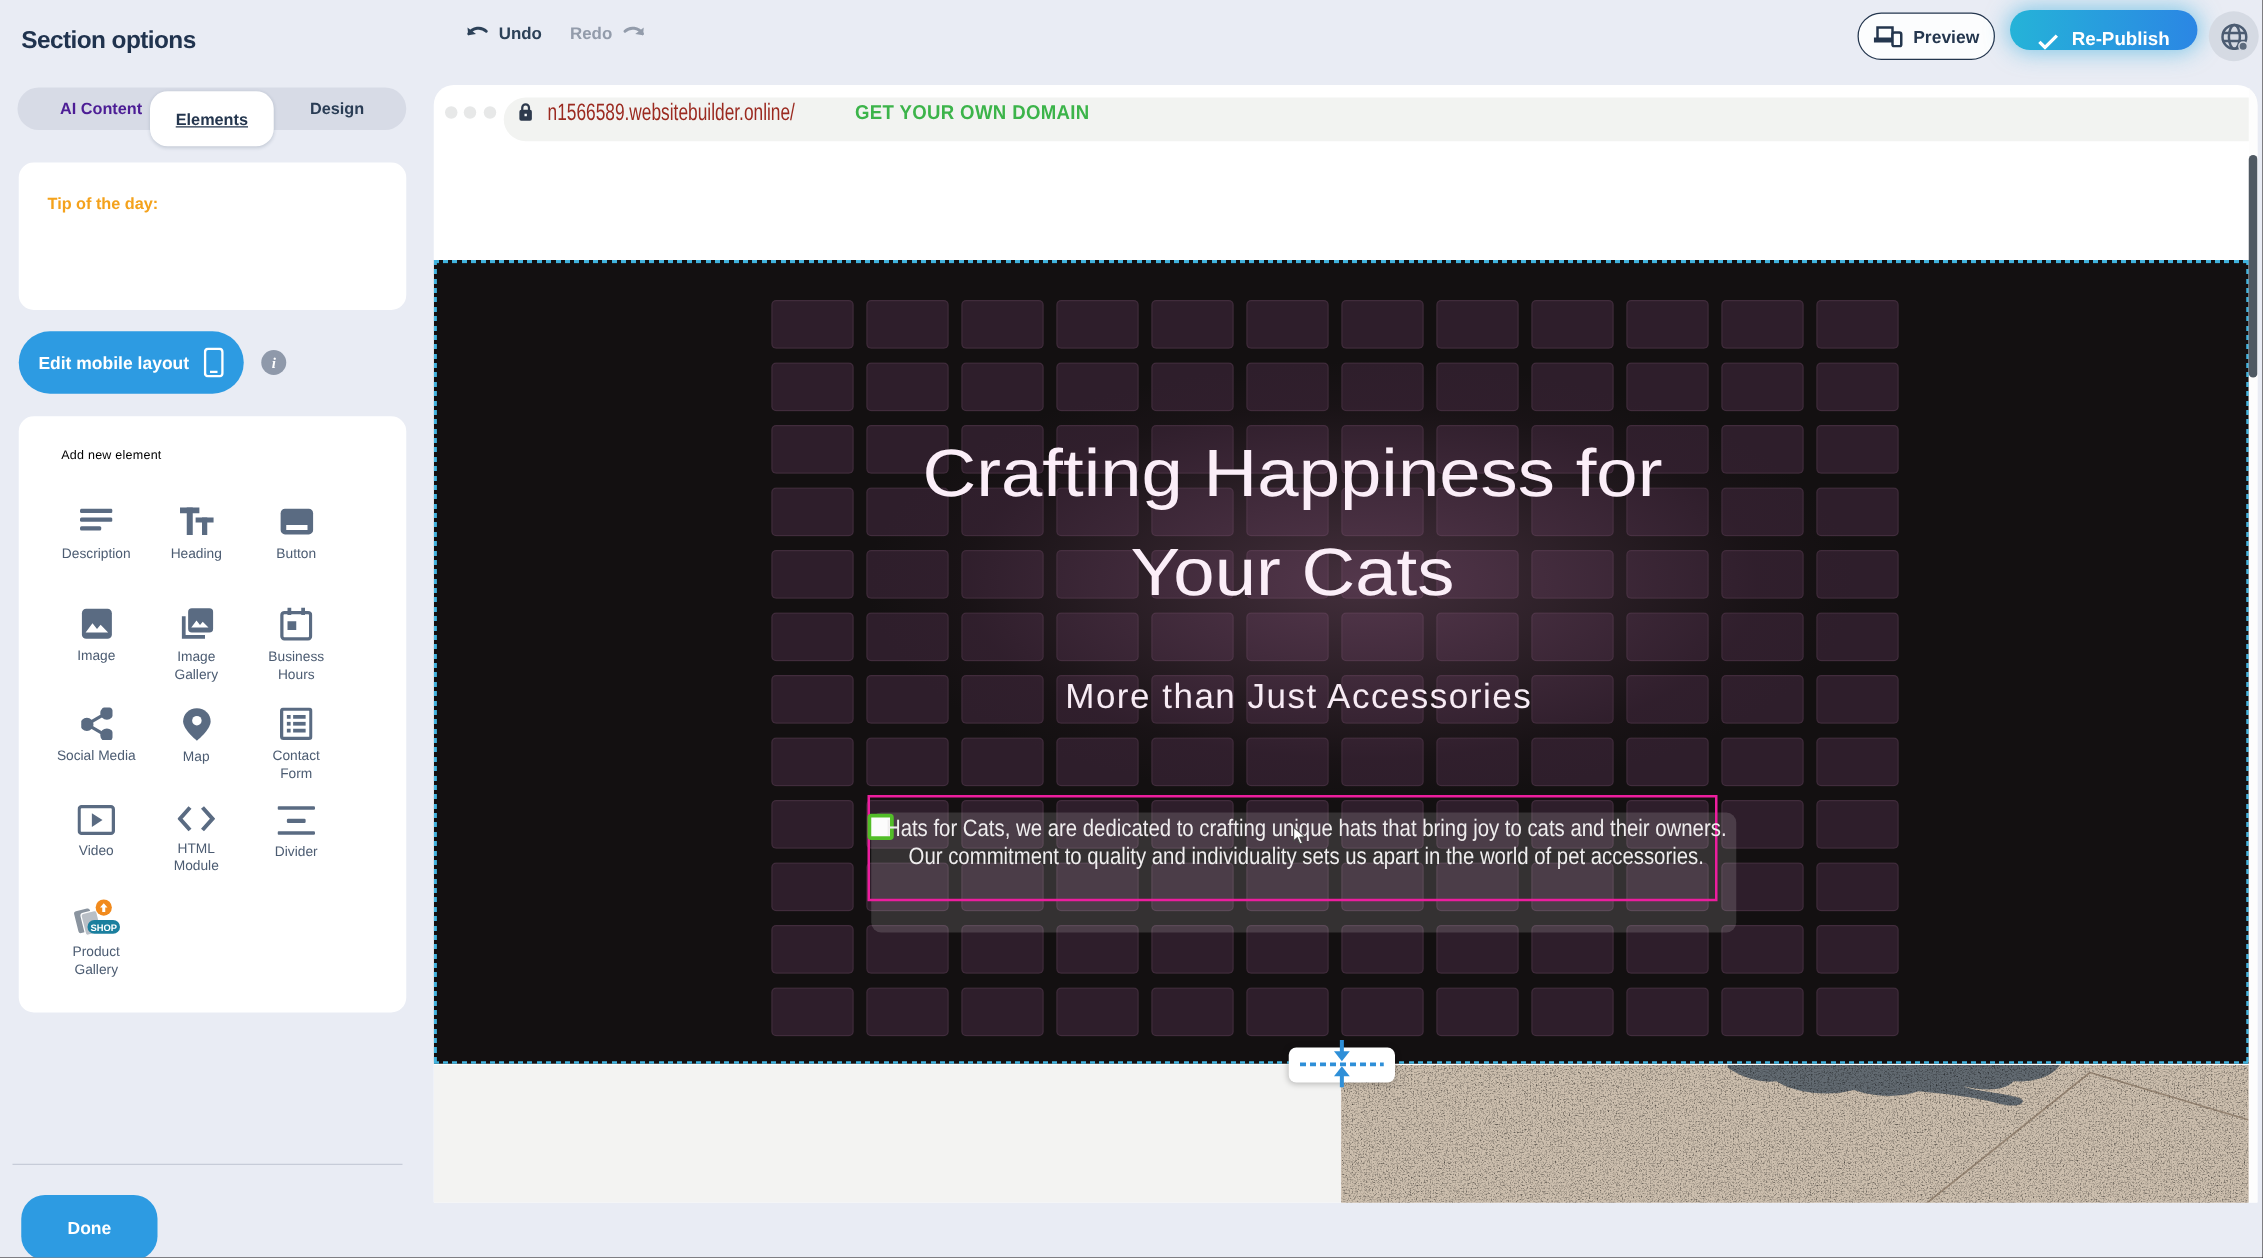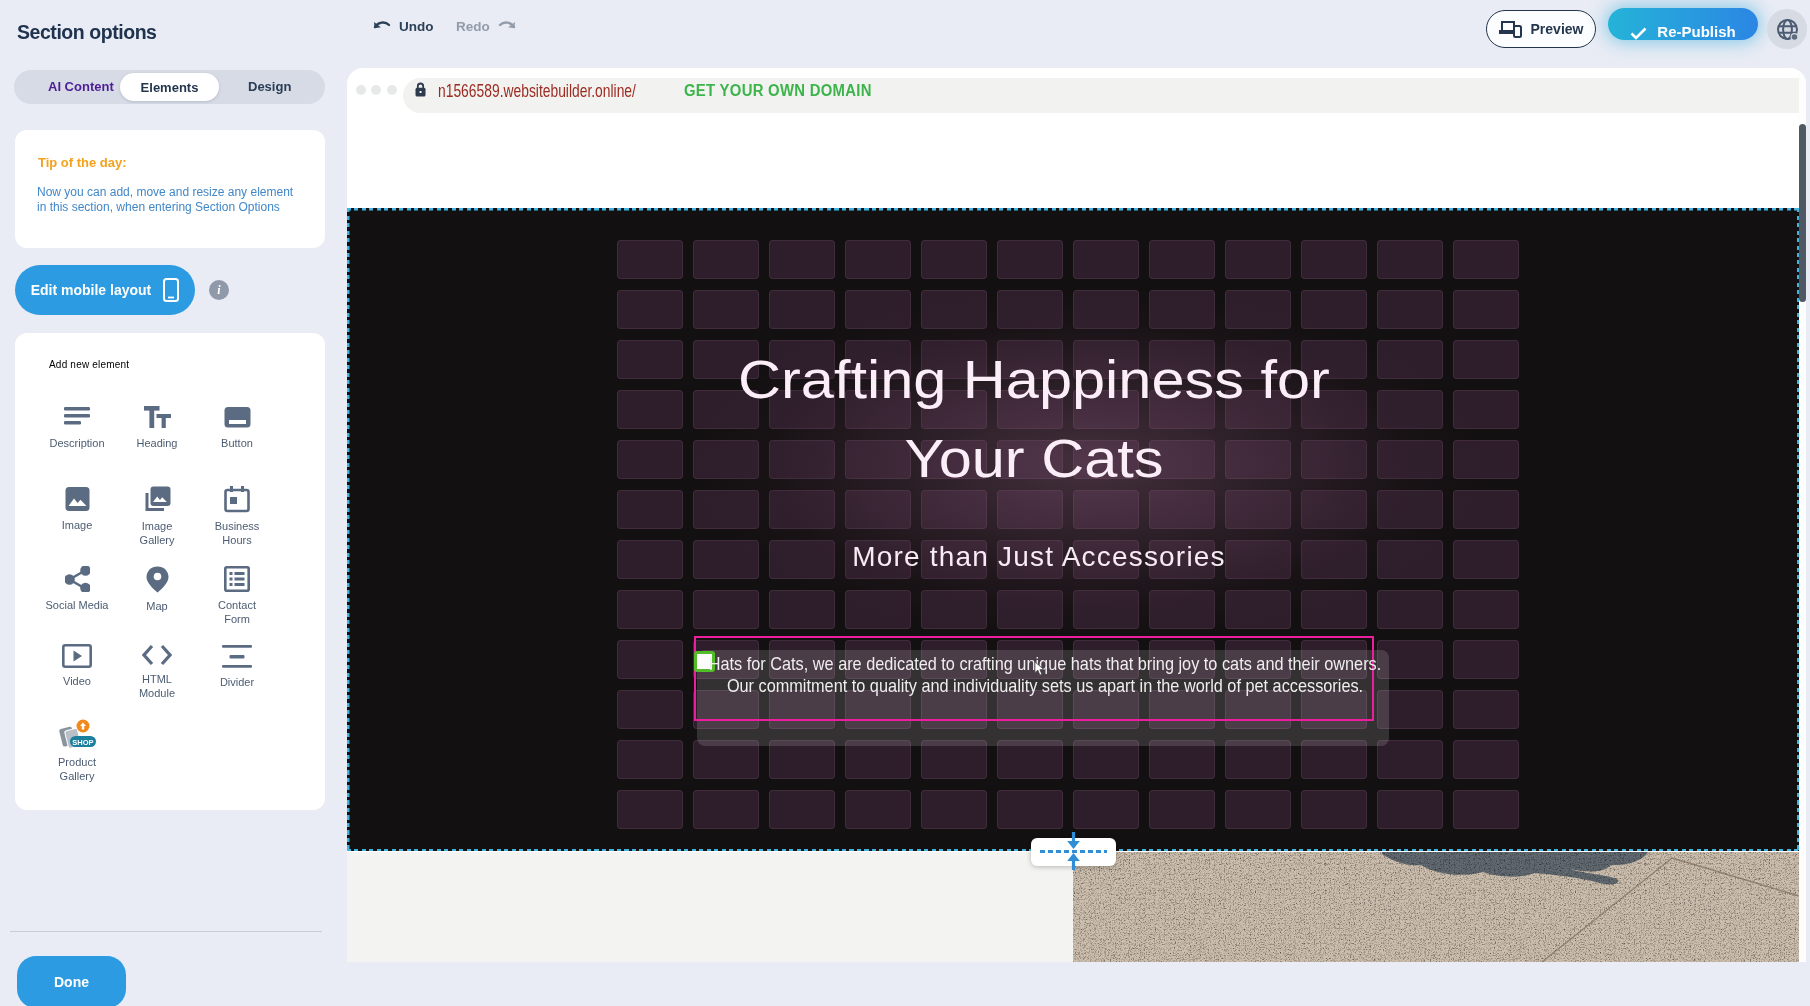--- a/index.html
+++ b/index.html
@@ -11,21 +11,21 @@
   #title { left:17px; top:21px; letter-spacing:-0.45px; font-size:19.5px; font-weight:bold; color:#20334e; }
   #undo { left:372px; top:19px; display:flex; align-items:center; gap:7px; color:#2c4158; font-weight:bold; font-size:13.5px; }
   #redo { left:456px; top:19px; display:flex; align-items:center; gap:7px; color:#939cab; font-weight:bold; font-size:13.5px; }
   #btn-preview { left:1486px; top:10px; width:110px; height:38px; border:1.5px solid #24364e; border-radius:19px; background:#fcfdfe; display:flex; align-items:center; justify-content:center; gap:8px; color:#24364e; font-weight:bold; font-size:14px; }
   #btn-republish { left:1608px; top:8px; width:150px; height:32px; border-radius:21px; background:linear-gradient(90deg,#25b3d8,#2b86e4); box-shadow:0 0 18px 2px rgba(41,170,220,0.55); display:flex; align-items:flex-end; justify-content:center; gap:10px; color:#fff; font-weight:bold; font-size:15px; }
   #btn-globe { left:1767px; top:9px; width:40px; height:40px; border-radius:50%; background:#d5dae3; display:flex; align-items:center; justify-content:center; }
 
   
   #tabs { left:14px; top:70px; width:311px; height:34px; background:#d7dbe6; border-radius:17px; display:flex; align-items:center; }
   
-  #tab-active { position:absolute; left:106px; top:3px; width:99px; height:28px; background:#fff; border-radius:14px; box-shadow:0 1px 3px rgba(30,50,80,0.18); display:flex; align-items:center; justify-content:center; font-size:13px; font-weight:bold; color:#24364e; }
+  #tab-active { position:absolute; left:106px; top:3px; width:99px; height:44px; background:#fff; border-radius:14px; box-shadow:0 1px 3px rgba(30,50,80,0.18); display:flex; align-items:center; justify-content:center; font-size:13px; font-weight:bold; color:#24364e;text-decoration:underline; }
   #tipcard { left:15px; top:130px; width:310px; height:118px; background:#fff; border-radius:12px; }
   #tipcard h3 { position:absolute; left:23px; top:25px; font-size:13px; color:#f4a21c; }
   #tipcard p { position:absolute; left:22px; top:55px; width:263px; font-size:12px; line-height:14.5px; color:#4187c7; }
   #btn-mobile { left:15px; top:265px; width:180px; height:50px; border-radius:25px; background:#2d9be2; display:flex; align-items:center; justify-content:center; gap:12px; color:#fff; font-weight:bold; font-size:14px; }
   #info-i { left:209px; top:280px; width:20px; height:20px; border-radius:50%; background:#8f99aa; color:#fff; font-size:12px; font-weight:bold; display:flex; align-items:center; justify-content:center; font-family:"Liberation Serif",serif; font-style:italic; }
   #addcard { left:15px; top:333px; width:310px; height:477px; background:#fff; border-radius:12px; }
   #addcard h4 { position:absolute; left:34px; top:26px; font-size:10px; font-weight:normal; color:#000000; letter-spacing:0.2px; }
   .el { position:absolute; width:80px; text-align:center; }
   .el svg { display:block; margin:0 auto; }
   .el .lbl { margin-top:6px; font-size:11px; line-height:14px; color:#4c5c72; }
@@ -97,21 +97,20 @@
     </svg>
   </div>
 
   <div class="abs" id="tabs">
     <div class="abs" style="left:34px;top:9px;font-size:13px;font-weight:bold;color:#4c1d95">AI Content</div>
     <div class="abs" style="left:234px;top:9px;font-size:13px;font-weight:bold;color:#2a3d55">Design</div>
     <div id="tab-active">Elements</div>
   </div>
   <div class="abs" id="tipcard">
     <h3>Tip of the day:</h3>
-    <p>Now you can add, move and resize any element in this section, when entering Section Options</p>
   </div>
   <div class="abs" id="btn-mobile">Edit mobile layout<svg width="16" height="24" viewBox="0 0 16 24">
       <rect x="1" y="1" width="14" height="22" rx="2.5" fill="none" stroke="#fff" stroke-width="2"></rect>
       <path d="M5 19.5 h6" stroke="#fff" stroke-width="1.8"></path>
     </svg></div>
   <div class="abs" id="info-i">i</div>
   <div class="abs" id="addcard">
     <h4>Add new element</h4>
     <div class="el" style="left:22px;top:71px">
       <svg width="26" height="26" viewBox="0 0 26 26">

